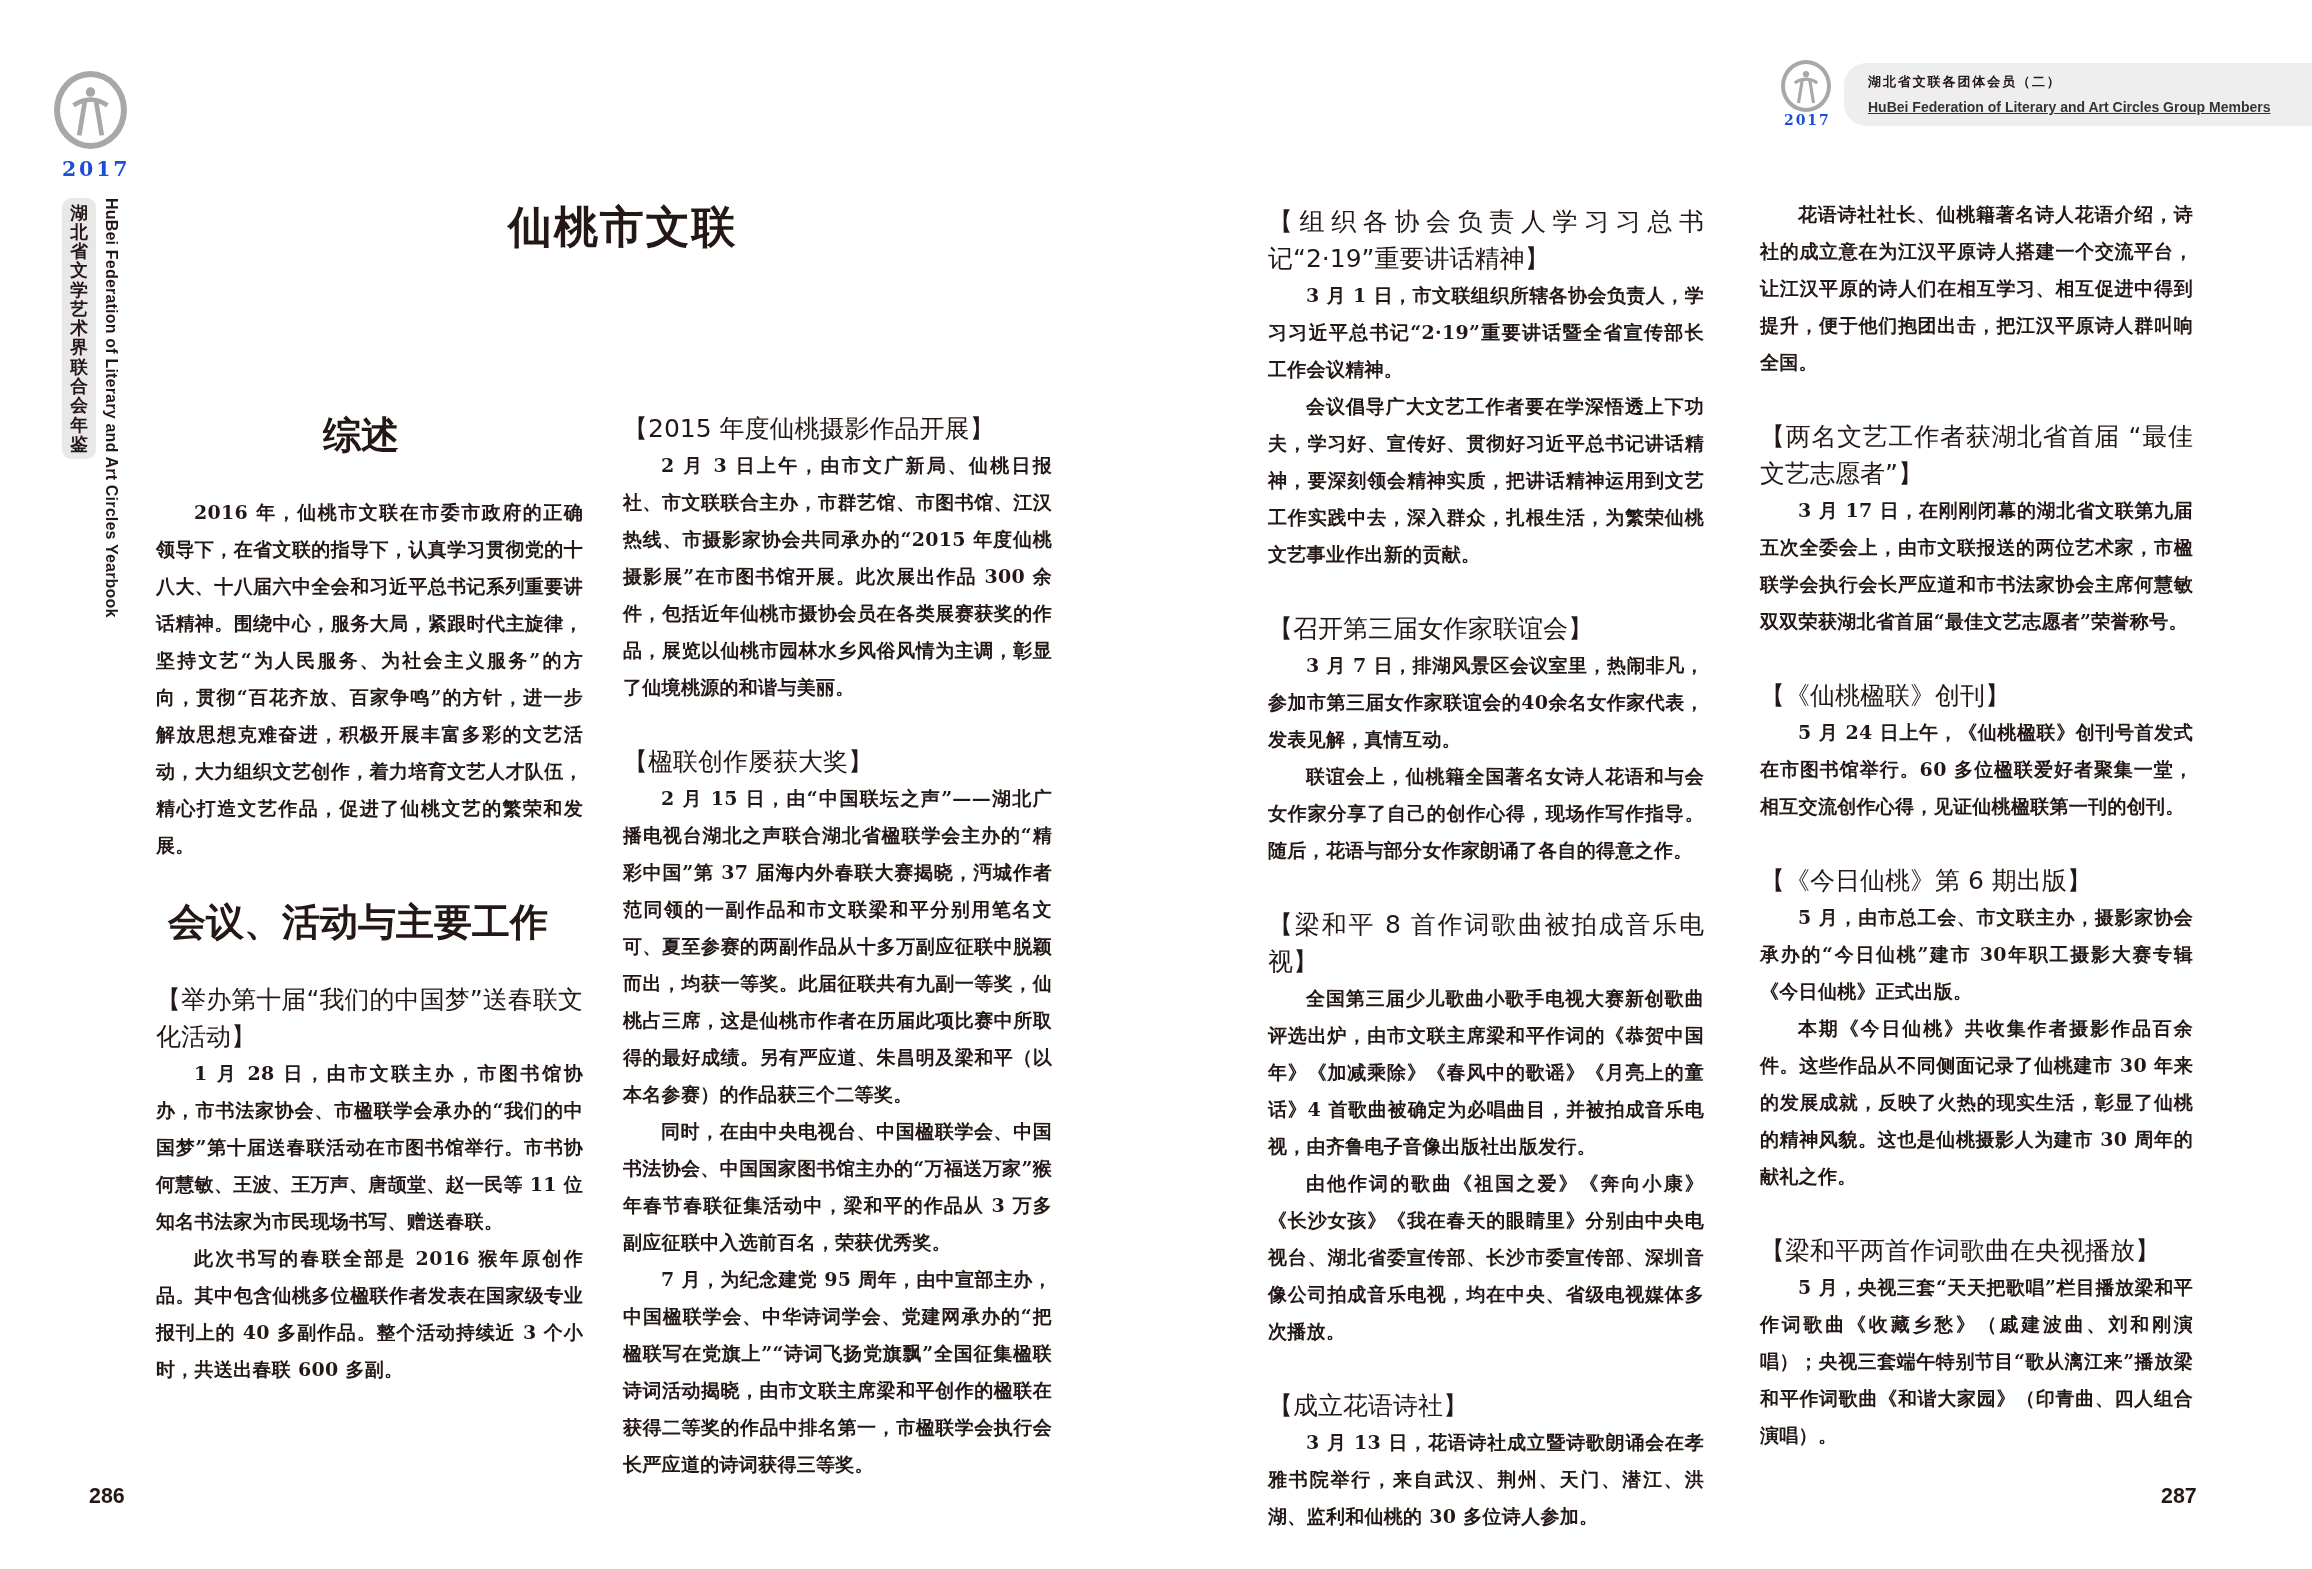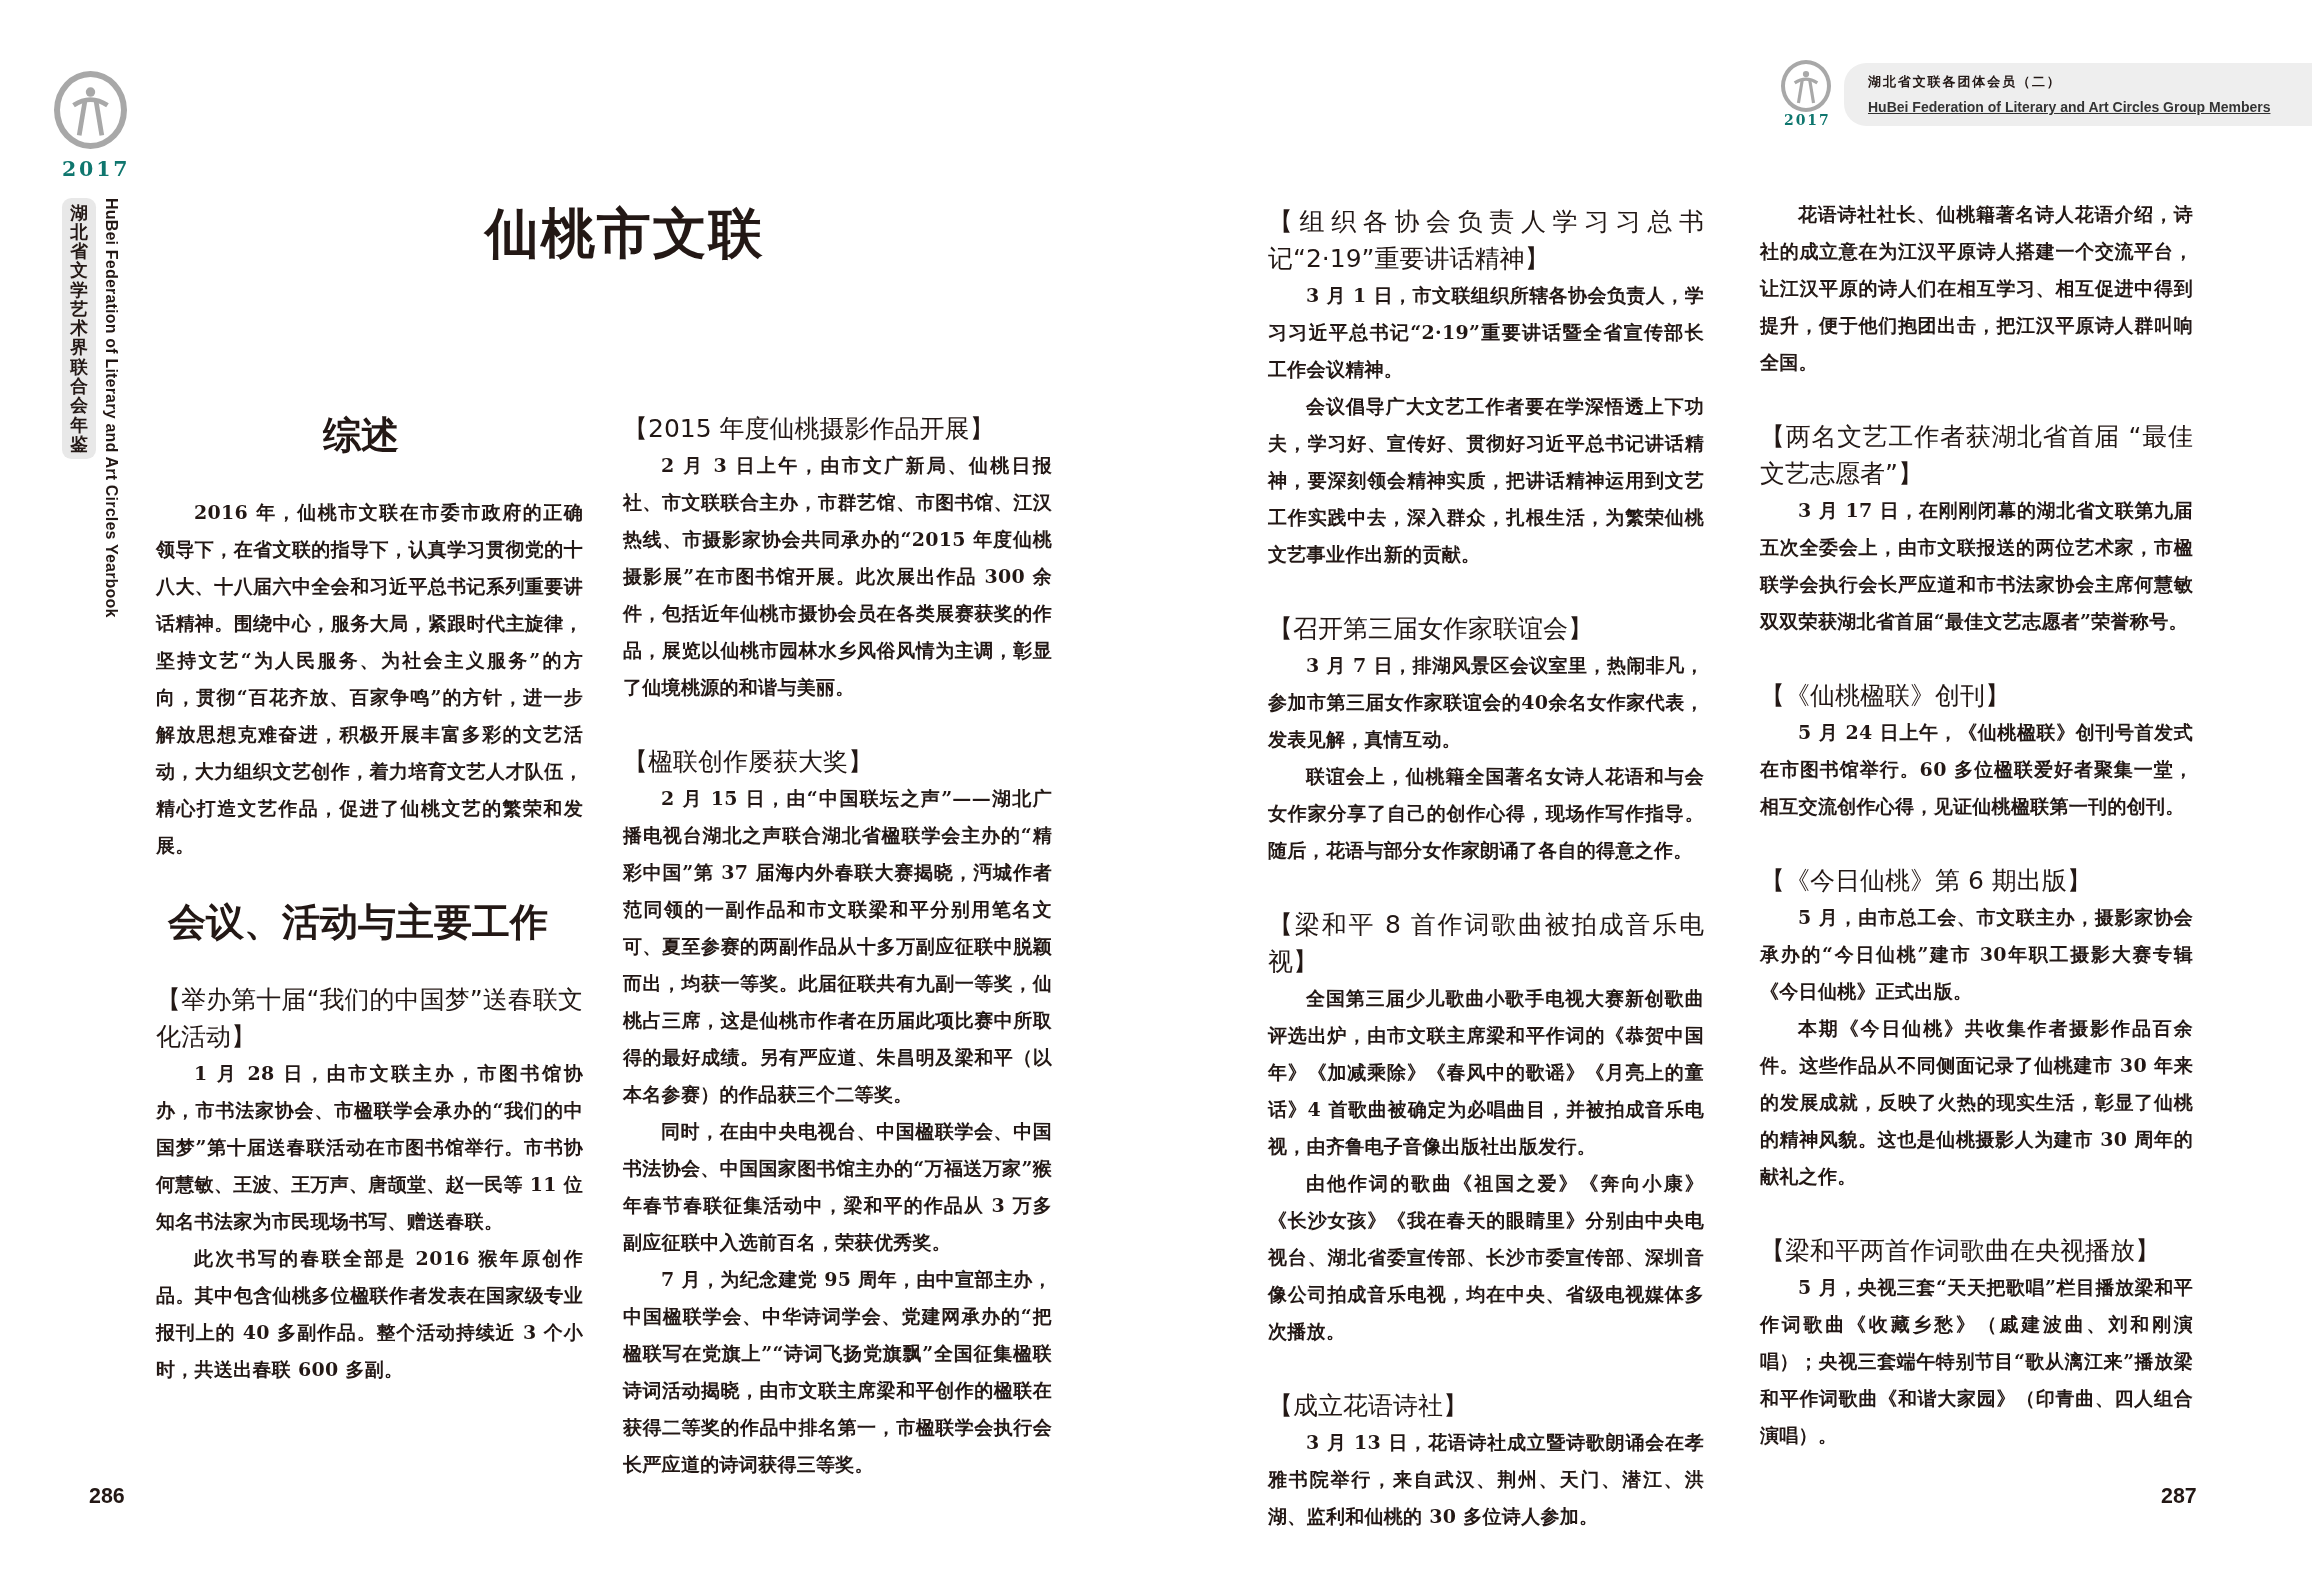--- a/index.html
+++ b/index.html
@@ -8,21 +8,21 @@
     background: #ffffff; color: #231815;
     font-family: "DejaVu Serif", "Liberation Serif", serif;
   }
   .logo {
     position: absolute; border-radius: 50%;
     border: 6.5px solid #a8a8a8; box-sizing: border-box;
   }
   .logo svg { position: absolute; left: 0; top: 0; width: 100%; height: 100%; }
   .year {
     position: absolute; font-family: "DejaVu Serif", serif; font-weight: bold;
-    color: #0f766e; letter-spacing: 2.8px;
+    color: #1d4ed8; letter-spacing: 2.8px;
   }
   .spine {
     position: absolute; left: 62px; top: 198px; width: 34px; height: 261px;
     background: #e8e8e8; border-radius: 9.3px;
     display: flex; flex-direction: column; align-items: center; justify-content: space-between;
     padding: 5.6px 0; box-sizing: border-box;
   }
   .spine span { font-size: 17.7px; font-weight: bold; line-height: 18.6px; font-family: "DejaVu Sans", sans-serif; }
   .spine-en {
     position: absolute; left: 99px; top: 198px; width: 261px; height: 20.5px;
@@ -36,21 +36,21 @@
   }
   .header-cn {
     position: absolute; left: 1868px; top: 73px; font-size: 13px; font-weight: bold;
     font-family: "DejaVu Sans", sans-serif; letter-spacing: 1.9px;
   }
   .header-en {
     position: absolute; left: 1868px; top: 99px; font-size: 14px; font-weight: bold;
     font-family: "Liberation Sans", sans-serif; color: #333; text-decoration: underline;
   }
   .main-title {
-    position: absolute; left: 485px; top: 198px; font-size: 54px; font-weight: bold;
+    position: absolute; left: 508px; top: 198px; font-size: 44px; font-weight: bold;
     font-family: "DejaVu Serif", serif; letter-spacing: 1.9px; text-align: center;
   }
   .sec-title {
     position: absolute; font-size: 38px; font-weight: bold;
     font-family: "DejaVu Sans", sans-serif;
   }
   .col { position: absolute; }
   .h {
     font-family: "DejaVu Sans", sans-serif; font-size: 25px; line-height: 37px;
     margin: 0; font-weight: normal; text-align: justify;

